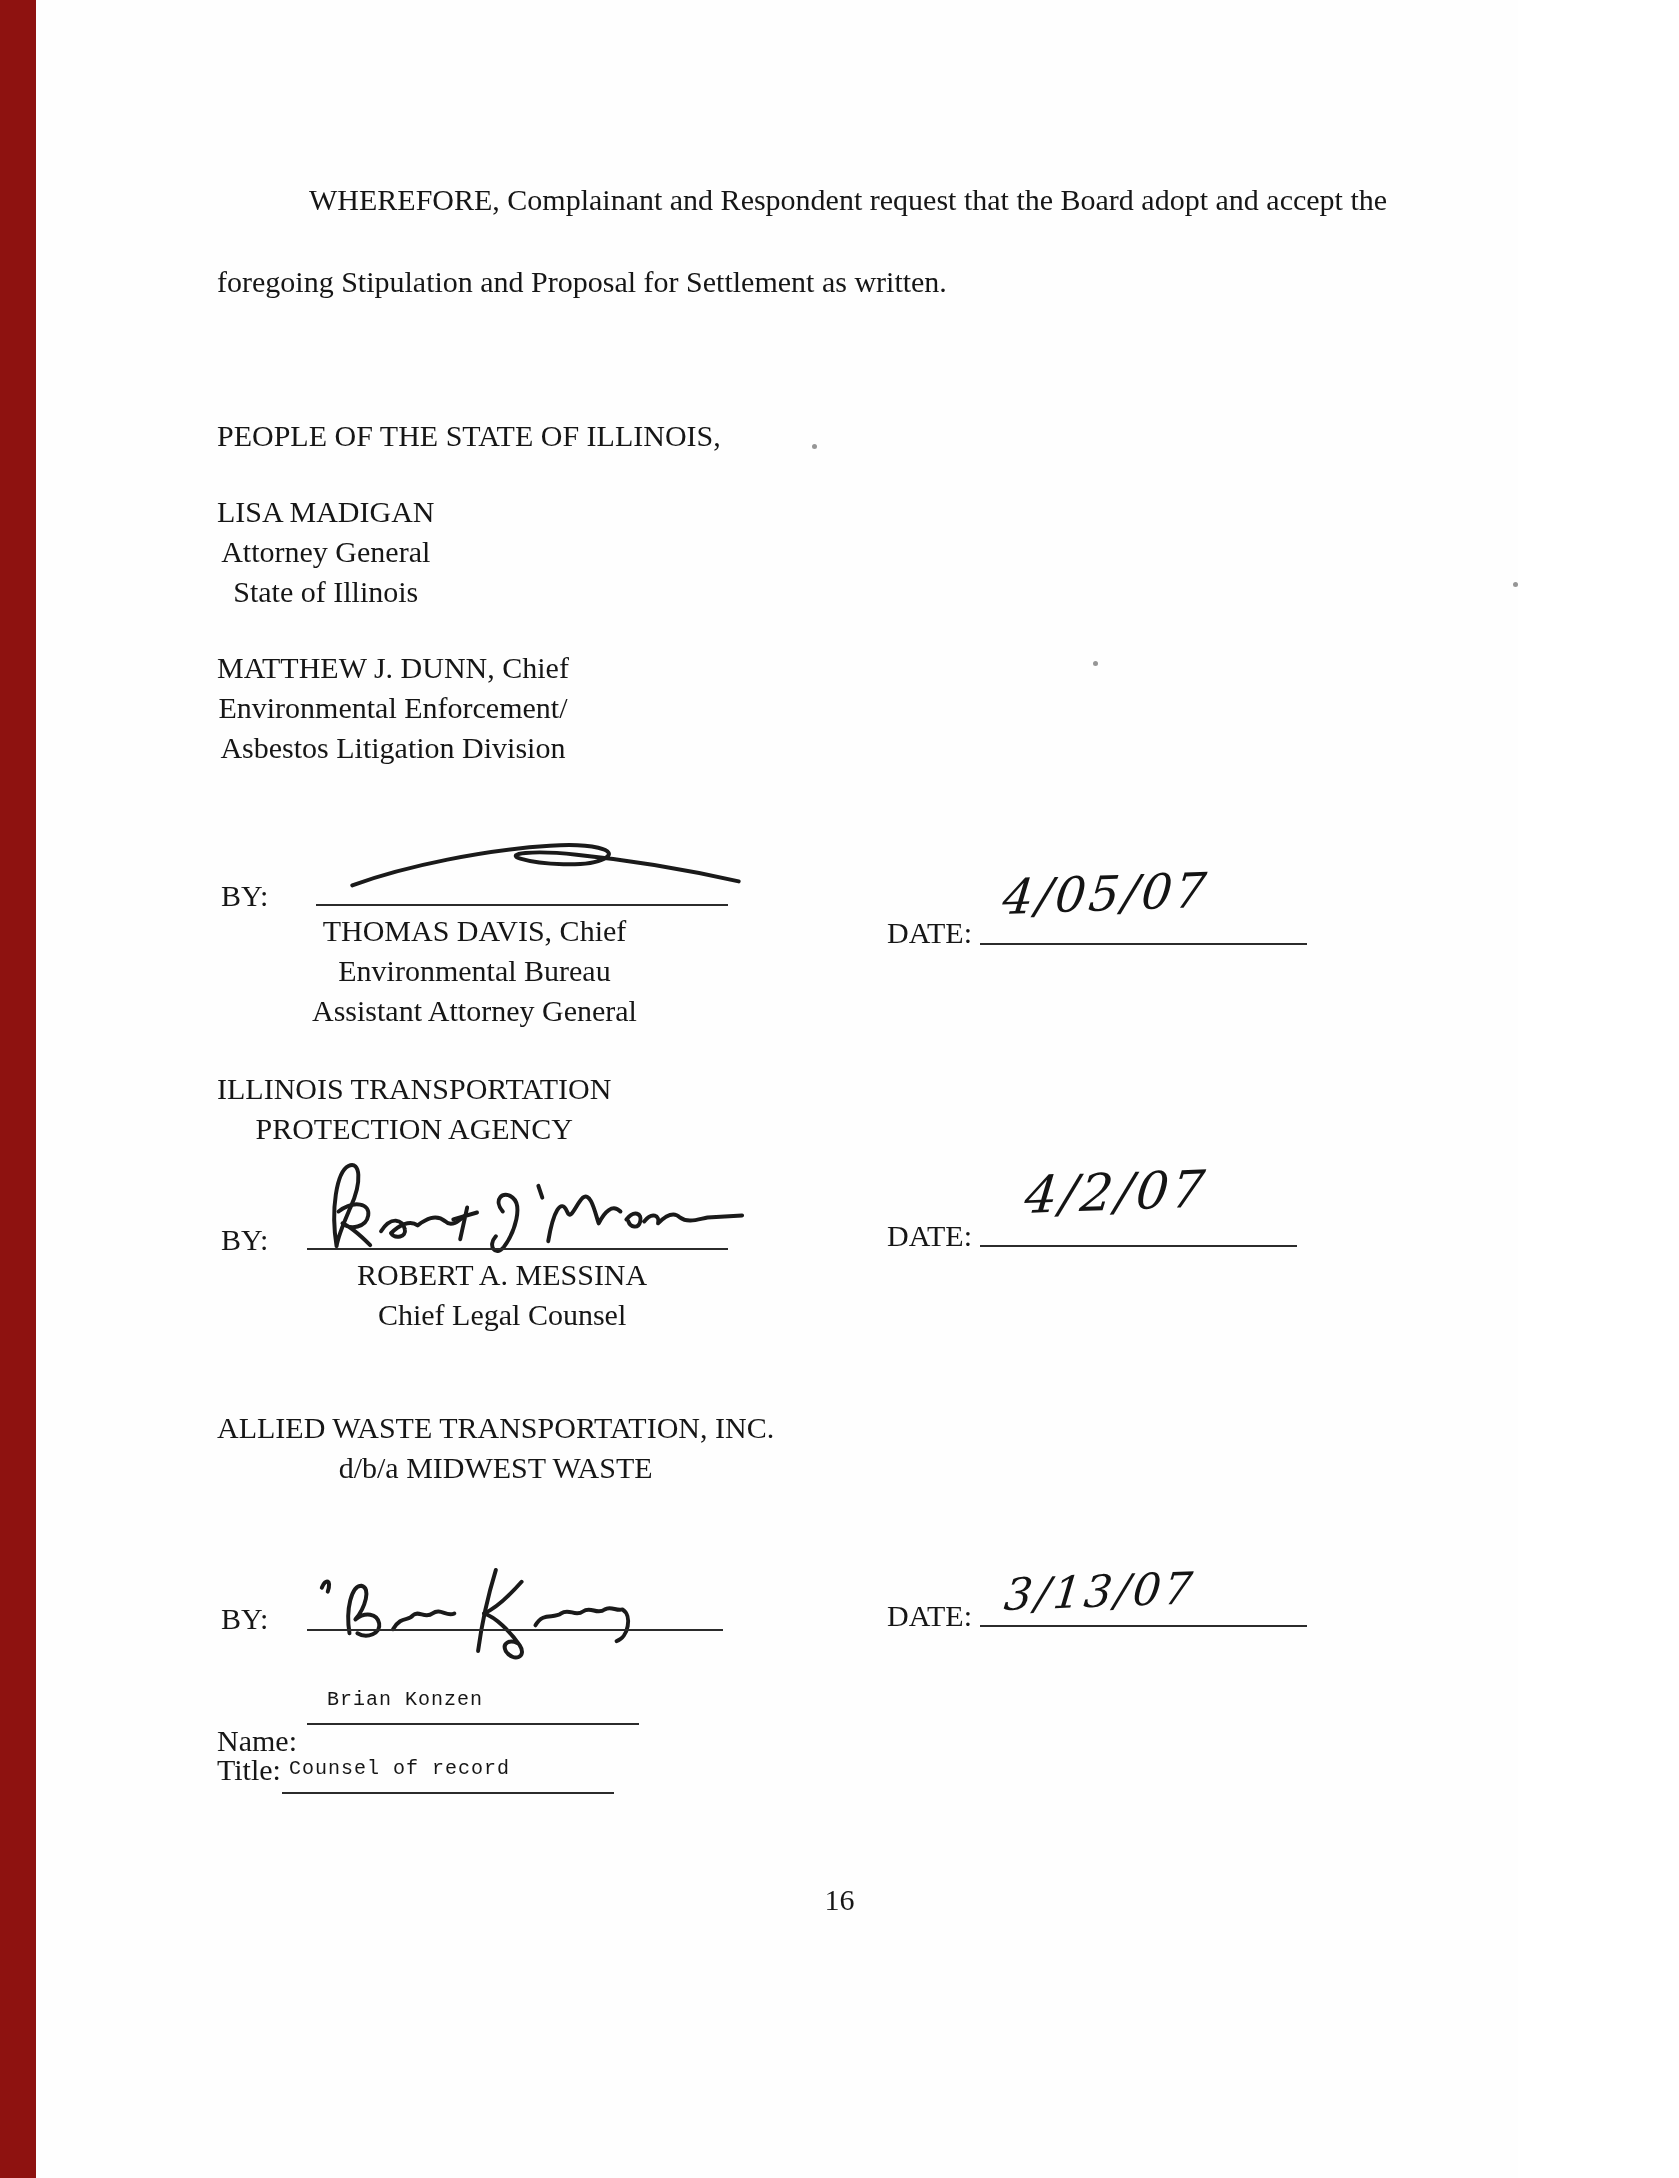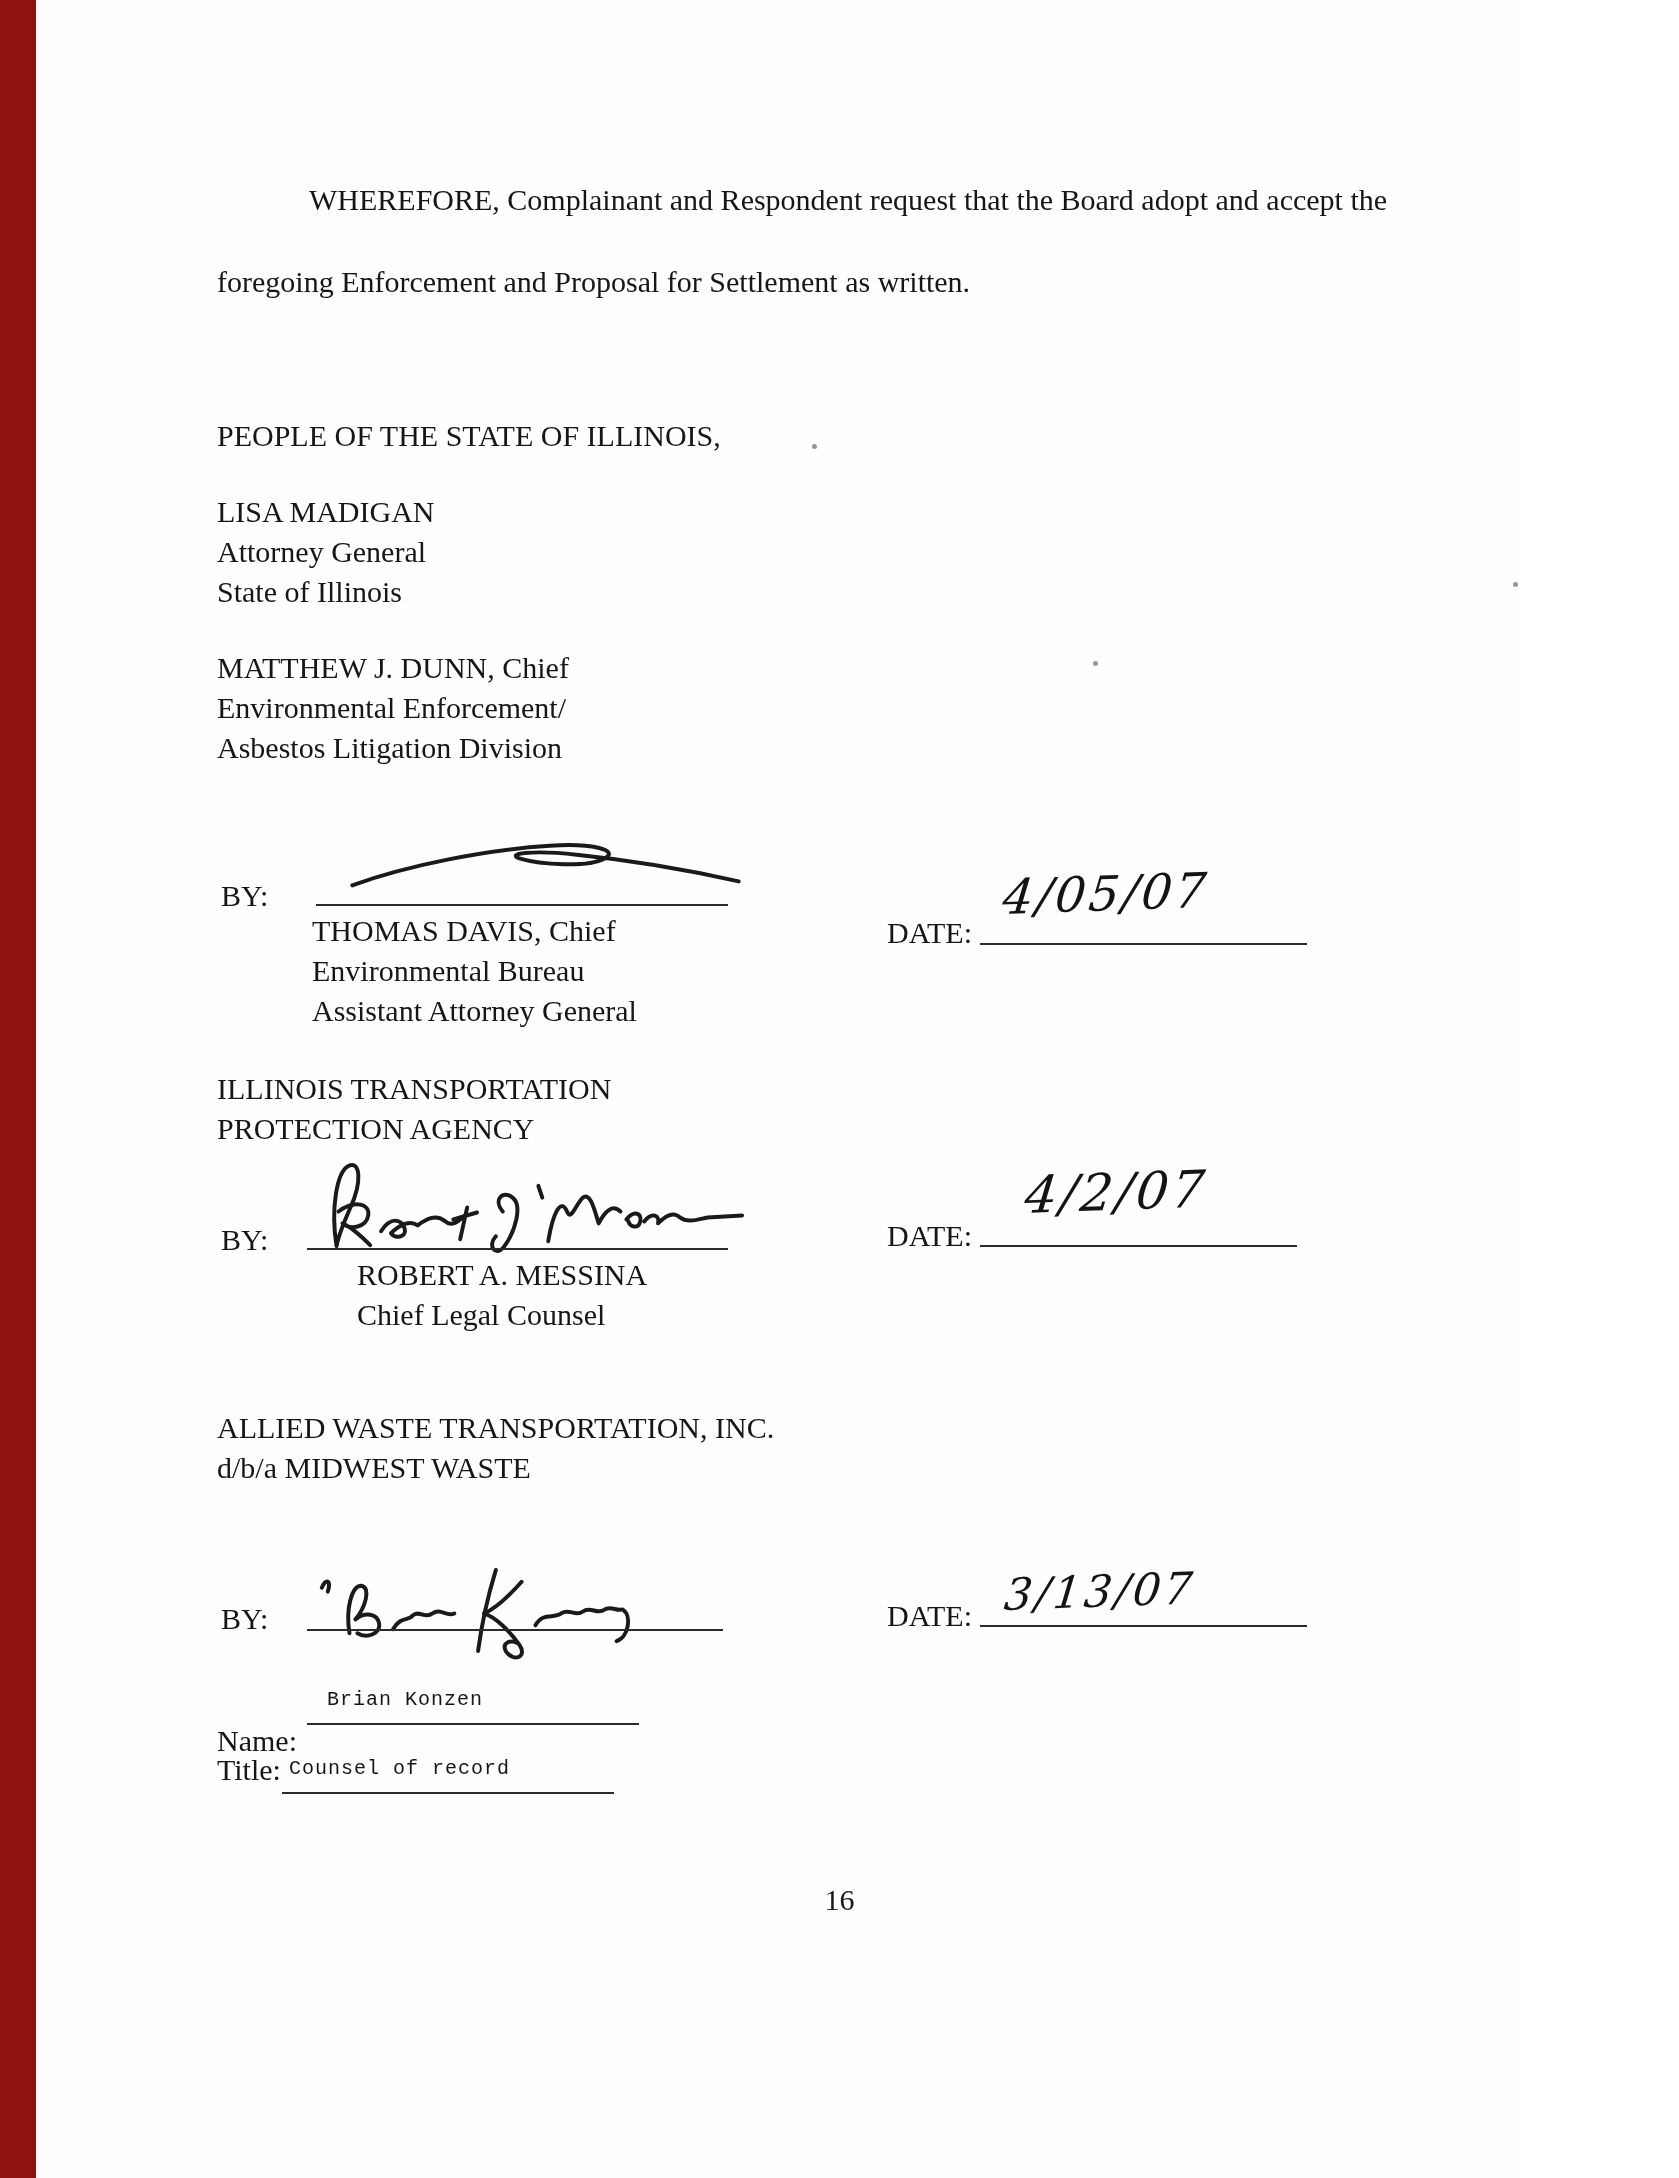--- a/index.html
+++ b/index.html
@@ -10,21 +10,21 @@
     position: relative;
     width: 1518px;
     height: 2178px;
     background: #fefefe;
     color: #161616;
     overflow: hidden;
   }
 
   .abs { position: absolute; }
 
-  .serif { font-size: 30px; line-height: 40px; white-space: nowrap; }
+  .serif { font-size: 30px; line-height: 40px; white-space: nowrap; text-align: center; }
   .para-line { font-size: 30px; white-space: nowrap; }
 
   .rule {
     position: absolute;
     height: 2px;
     background: #2b2b2b;
   }
 
   .mono {
     font-family: Liberation Mono, monospace;
@@ -69,21 +69,21 @@
   .footer-num { width: 1679px; text-align: center; font-size: 30px; }
 </style>
 </head>
 <body>
 
 <div class="page">
 
   <div class="stripe" style="background-color: rgb(142, 18, 16);"></div>
 
   <div class="abs para-line" style="left:309px; top:183px;">WHEREFORE, Complainant and Respondent request that the Board adopt and accept the</div>
-  <div class="abs para-line" style="left:217px; top:265px;">foregoing Enforcement and Proposal for Settlement as written.</div>
+  <div class="abs para-line" style="left:217px; top:265px;">foregoing Stipulation and Proposal for Settlement as written.</div>
 
   <div class="abs serif" style="left:217px; top:416px;">PEOPLE OF THE STATE OF ILLINOIS,</div>
 
   <div class="abs serif" style="left:217px; top:492px;">
     <div>LISA MADIGAN</div>
     <div>Attorney General</div>
     <div>State of Illinois</div>
   </div>
 
   <div class="abs serif" style="left:217px; top:648px;">

